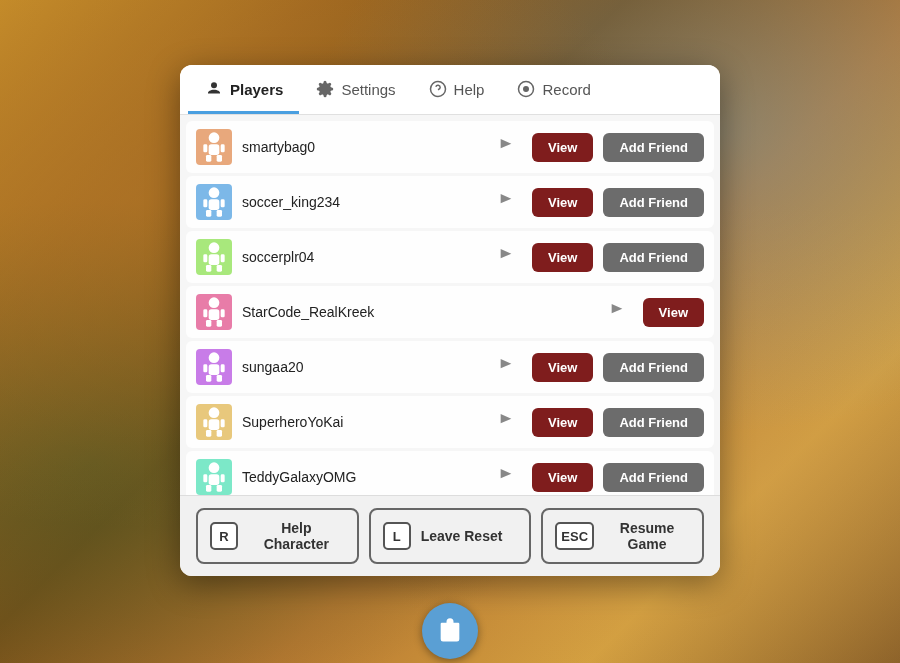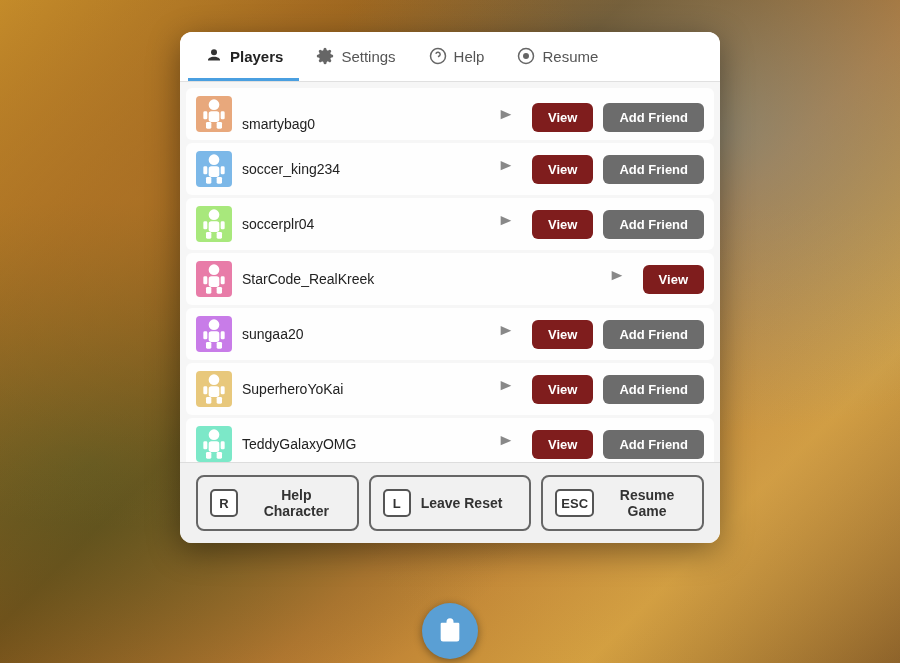--- a/index.html
+++ b/index.html
@@ -31,21 +31,21 @@
         radial-gradient(ellipse at 85% 70%, rgba(200,150,80,0.3) 0%, transparent 40%);
     }
 
     .modal-overlay {
       position: absolute;
       inset: 0;
       z-index: 10;
       display: flex;
       align-items: flex-start;
       justify-content: center;
-      padding-top: 32px;
+      padding-top: 65px;
     }
 
     .modal {
       background: rgba(255,255,255,0.97);
       border-radius: 12px;
       width: 540px;
       box-shadow: 0 8px 32px rgba(0,0,0,0.4);
       overflow: hidden;
     }
 
@@ -102,21 +102,20 @@
       align-items: center;
       background: rgba(255,255,255,0.85);
       margin: 3px 6px;
       border-radius: 6px;
       padding: 8px 10px;
       gap: 10px;
     }
 
     .player-row:first-child {
       margin-top: 6px;
-      align-items: flex-end;
     }
 
     .player-row:last-child {
       margin-bottom: 6px;
     }
 
     .player-avatar {
       width: 36px;
       height: 36px;
       border-radius: 4px;
@@ -272,21 +271,21 @@
         <span>Help</span>
       </div>
 
       <div class="tab-item">
         <span class="tab-icon">
           <svg width="18" height="18" viewBox="0 0 24 24" fill="none" stroke="currentColor" stroke-width="2">
             <circle cx="12" cy="12" r="10"></circle>
             <circle cx="12" cy="12" r="3" fill="currentColor"></circle>
           </svg>
         </span>
-        <span>Resume</span>
+        <span>Record</span>
       </div>
     </div>
 
     <div class="player-list" id="player-list">
     <div class="player-row">
           <div class="player-avatar" style="background: rgb(232, 168, 124);">
             <svg width="28" height="32" viewBox="0 0 20 24" fill="white">
       <circle cx="10" cy="5" r="4"></circle>
       <rect x="6" y="10" width="8" height="8" rx="2"></rect>
       <rect x="4" y="18" width="4" height="5" rx="1"></rect>

